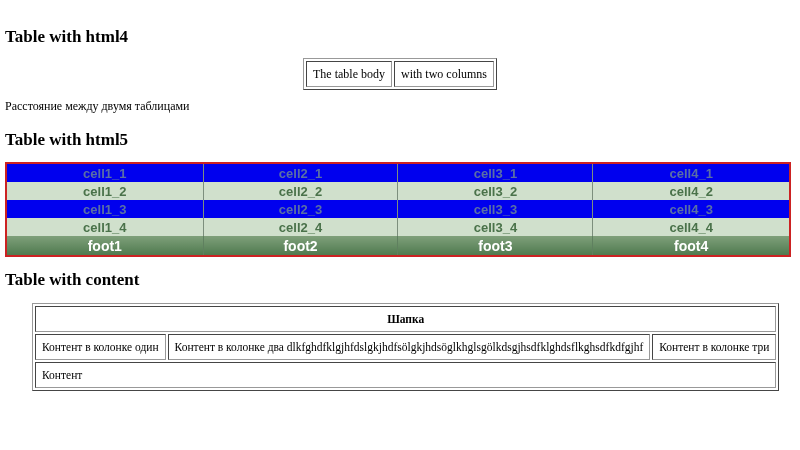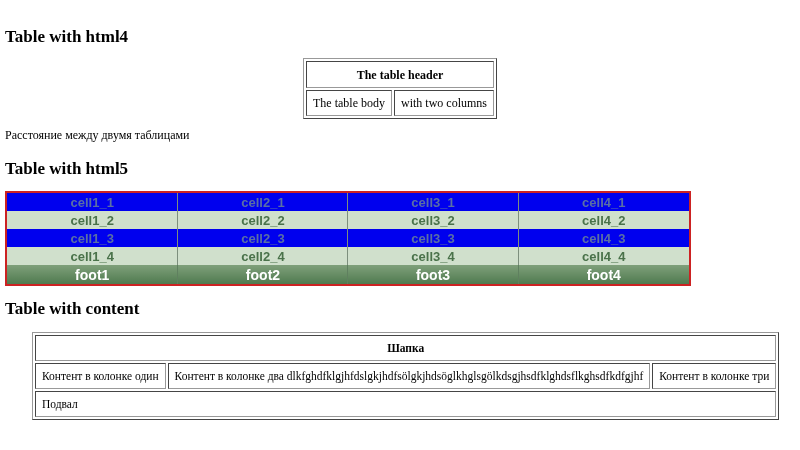--- a/index.html
+++ b/index.html
@@ -32,21 +32,21 @@
       text-align: center;
       height: 12px;
       line-height: 12px;
     }
     table.t4 th { padding: 7px 6px 6px 6px; }
 
     p.between { margin: 9px 0 4px 0; line-height: 14px; }
 
     
     table.t5 {
-      width: 686px;
+      width: 786px;
       border: 2px solid #cc2222;
       border-collapse: collapse;
       margin-top: 12px;
       font-family: "Liberation Sans", sans-serif;
       font-size: 13px; font-weight: bold;
     }
     table.t5 td {
       text-align: center; height: 18px; padding: 0;
       border-left: 1px solid #7d8f7d;
     }
@@ -76,23 +76,20 @@
       white-space: nowrap;
     }
     table.tc th { text-align: center; font-weight: bold; }
   </style>
 </head>
 <body>
 
 <h2 id="h-html4">Table with html4</h2>
 <table class="t4">
   <tbody>
-      <tr>
-    <th colspan="2">The table header</th>
-  </tr>
   <tr>
     <td>The table body</td>
     <td>with two columns</td>
   </tr>
 </tbody>
   </table>
 
 <p class="between">Расстояние между двумя таблицами</p>
 
 <h2 id="h-html5">Table with html5</h2>
@@ -136,16 +133,16 @@
   <tbody>
       <tr>
     <th colspan="3">Шапка</th>
   </tr>
   <tr>
     <td>Контент в колонке один</td>
     <td>Контент в колонке два dlkfghdfklgjhfdslgkjhdfsölgkjhdsöglkhglsgölkdsgjhsdfklghdsflkghsdfkdfgjhf</td>
     <td>Контент в колонке три</td>
   </tr>
   <tr>
-    <td colspan="3">Подвал</td>
+    <td colspan="3">Контент</td>
   </tr>
 </tbody>
   </table>
 
 </body></html>

